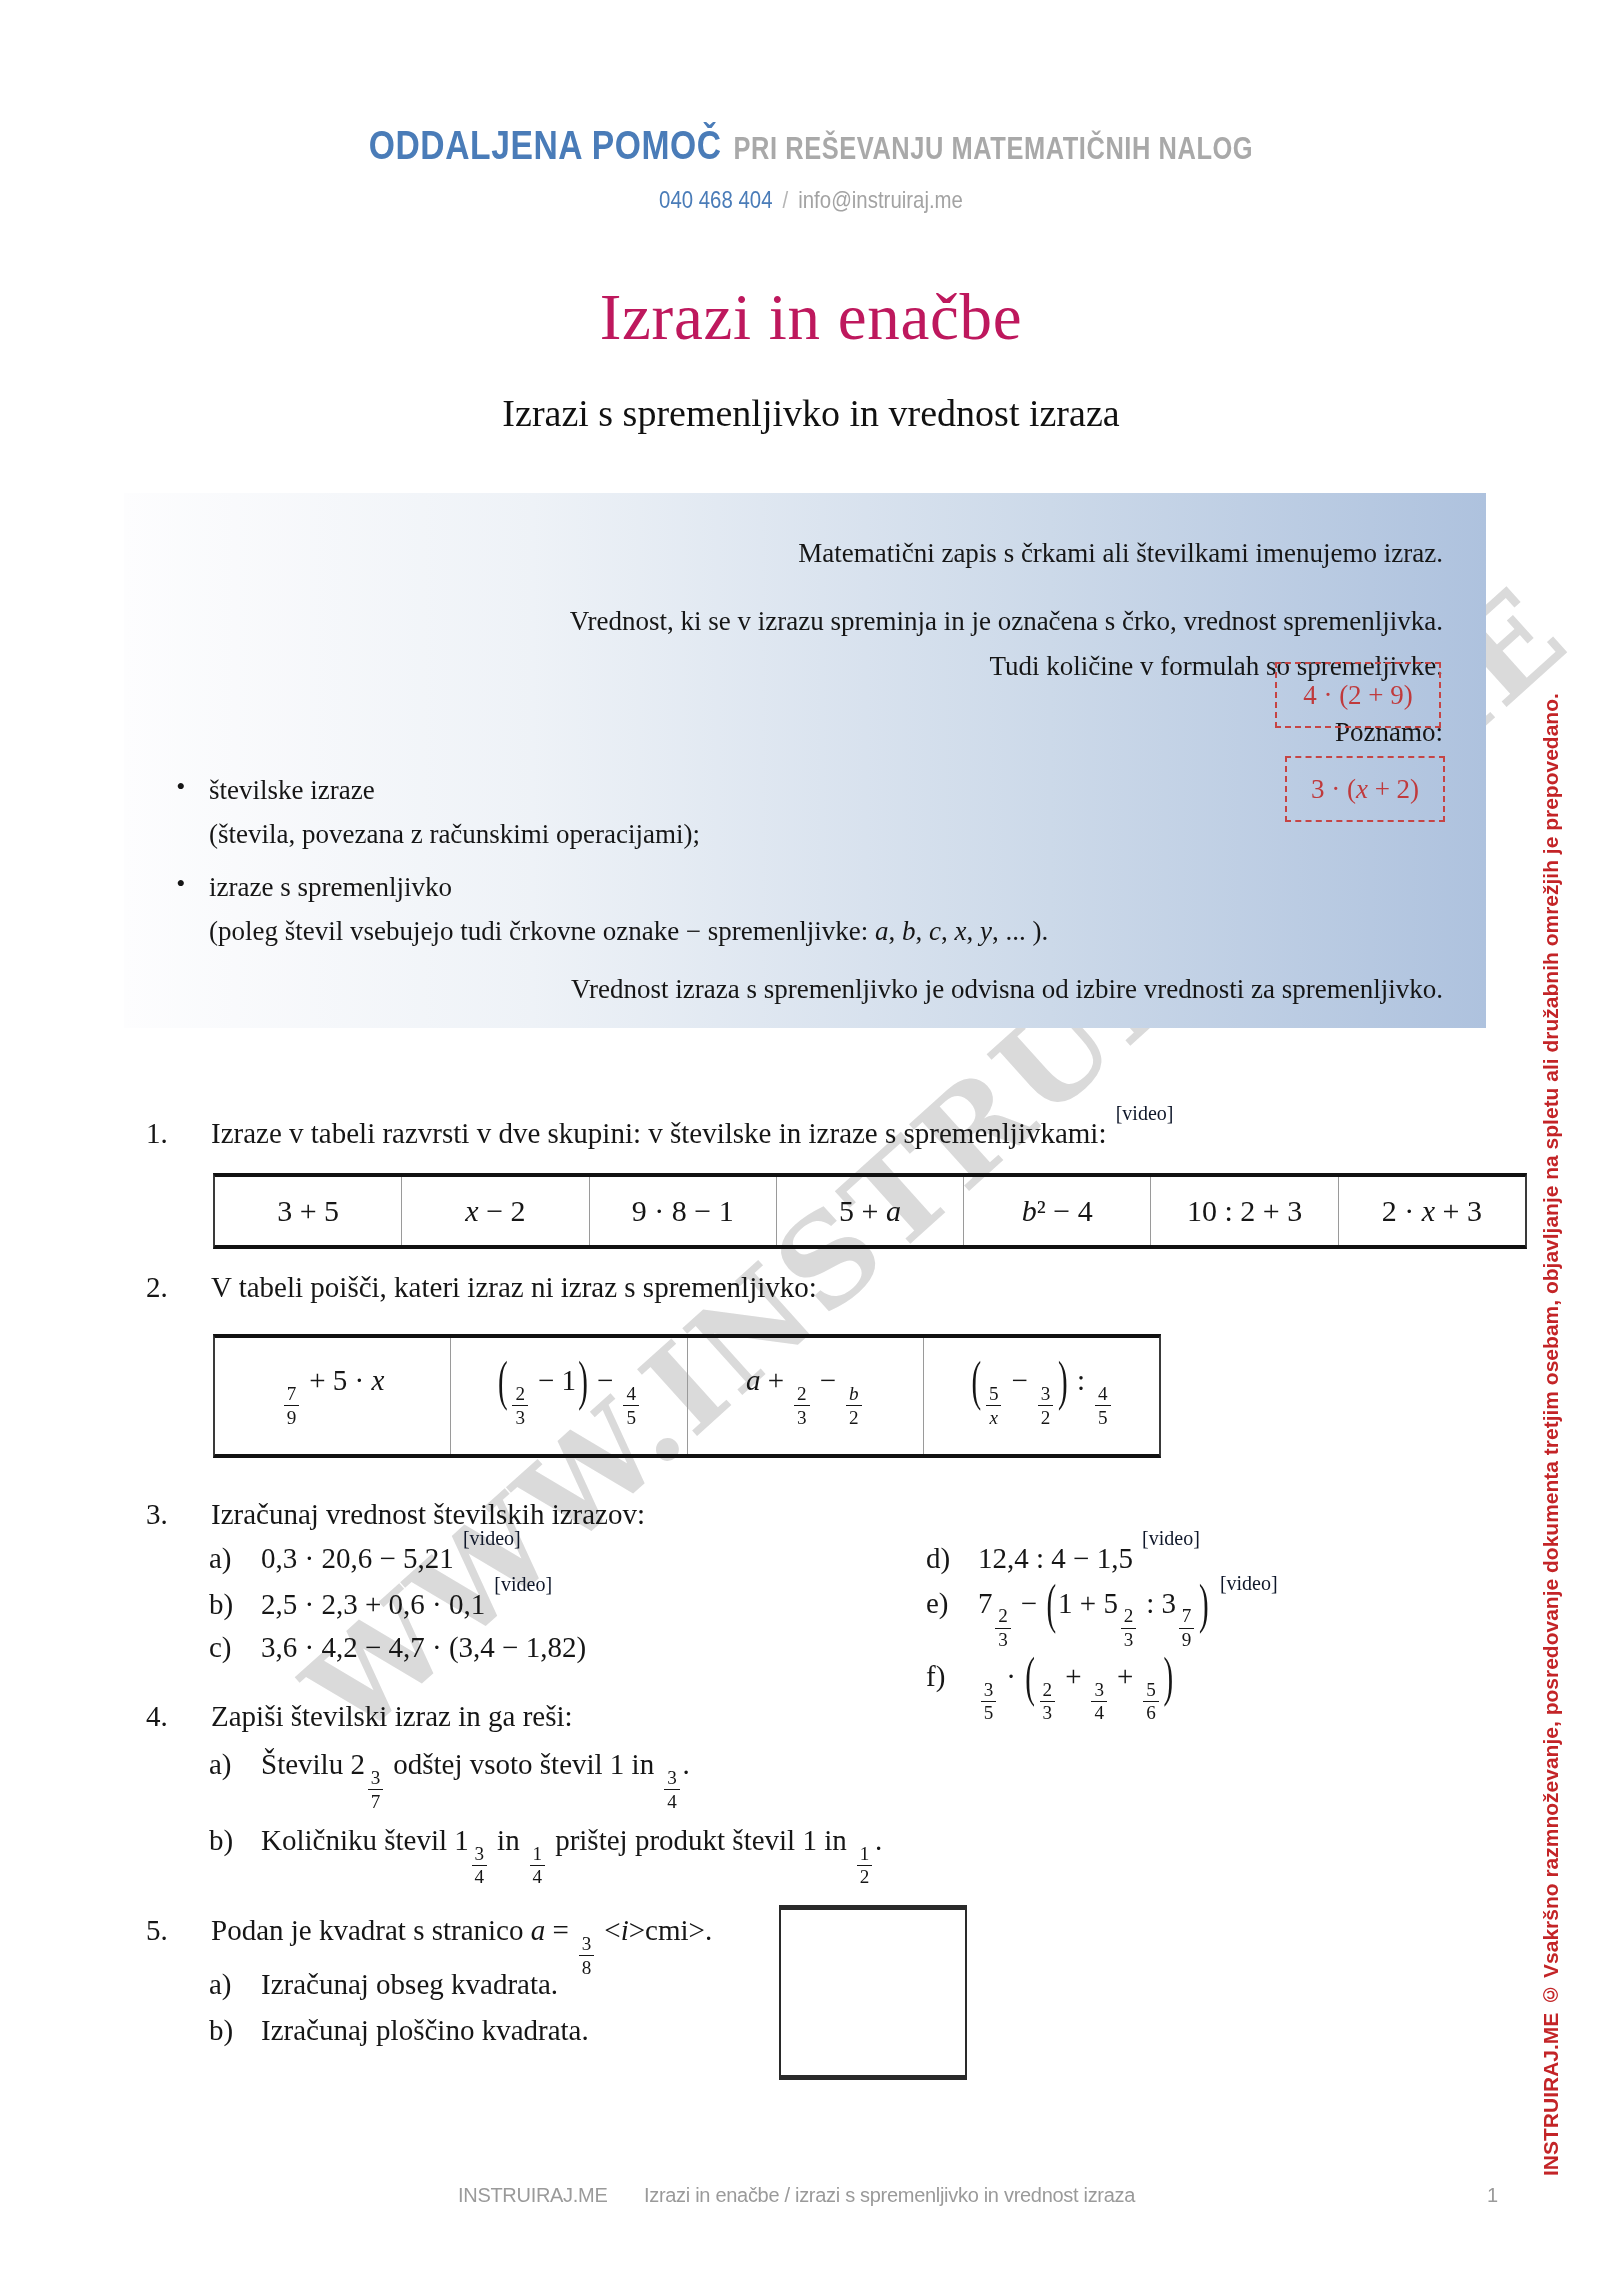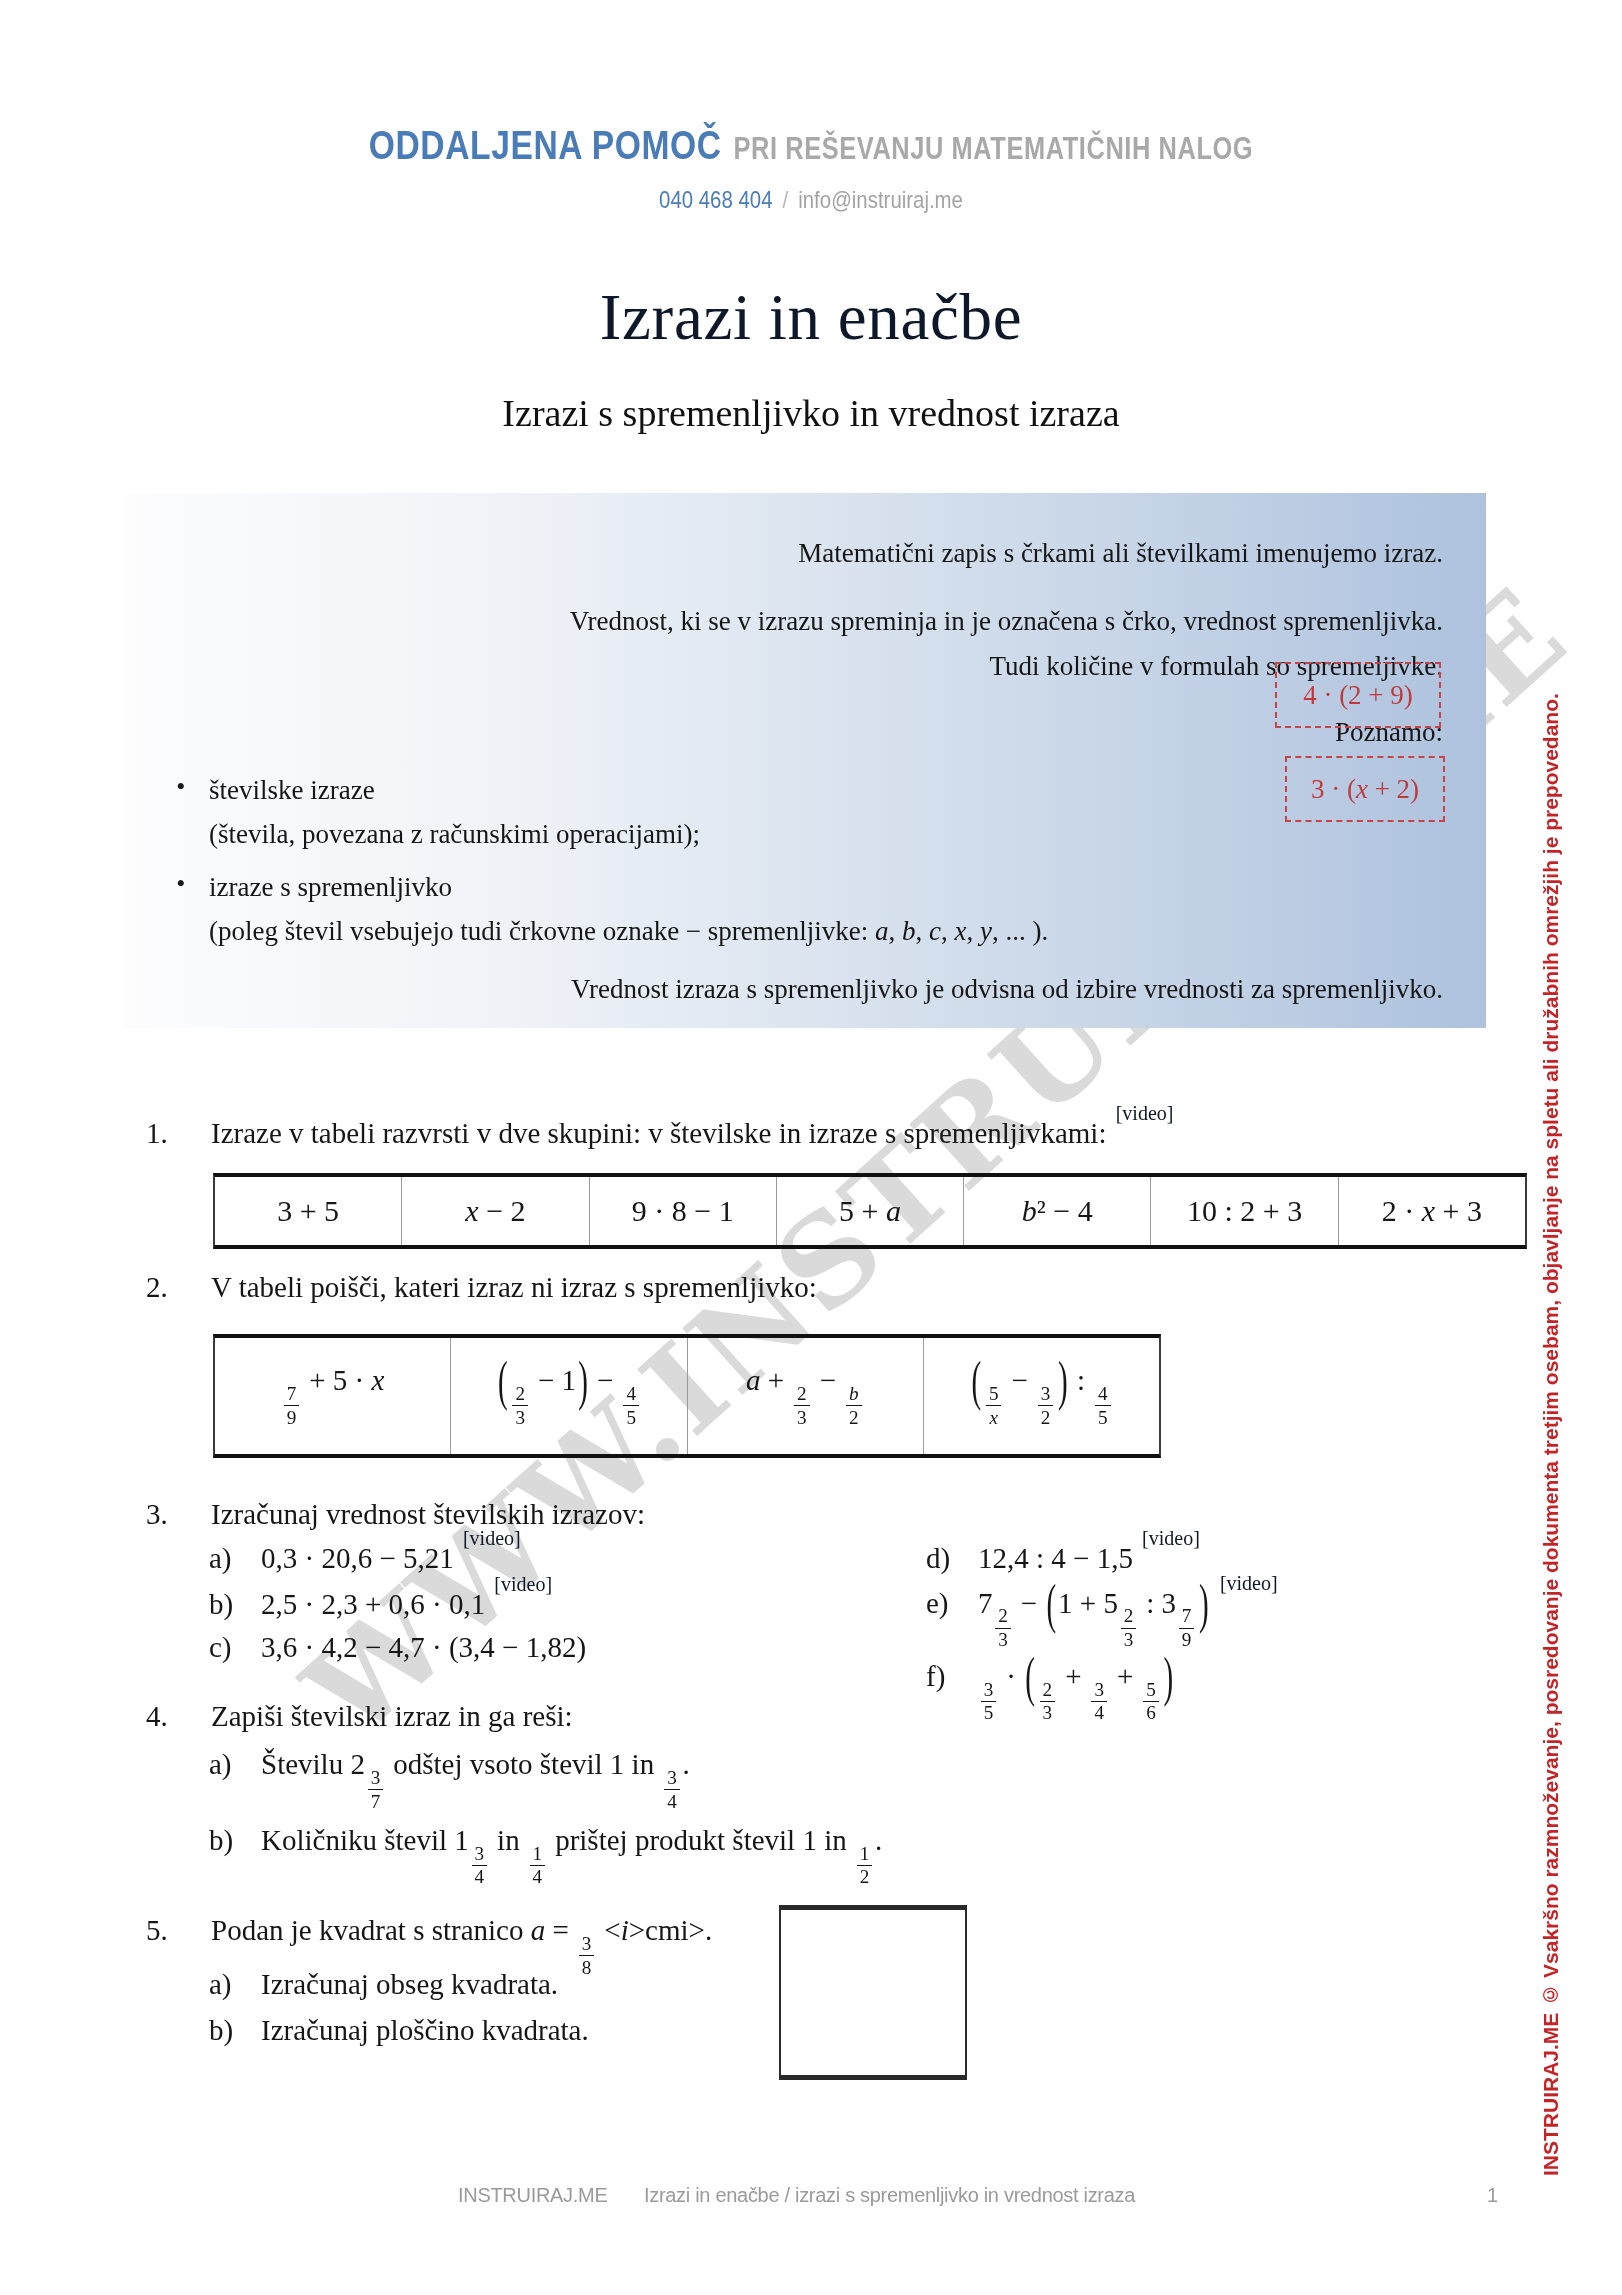--- a/index.html
+++ b/index.html
@@ -12,21 +12,21 @@
   .hdr1 .brand{font-size:41px;color:#4a7cb8;letter-spacing:0.7px;}
   .hdr1 .tagline{font-size:31px;color:#a9a9a9;letter-spacing:0.7px;margin-left:14.4px;}
   .hdr2{position:absolute;top:186px;left:0;width:100%;text-align:center;white-space:nowrap;
         font-family:"Liberation Sans",sans-serif;font-size:24px;transform:scaleX(0.85);color:#a9a9a9;}
   .hdr2 .phone{color:#4a7cb8;}
   .hdr2 .sep{color:#b5b5b5;margin:0 11.8px;font-weight:300;}
   .hdr2 .email{color:#a3a3a3;}
 
   
   .title{position:absolute;top:280px;left:0;width:100%;text-align:center;
-         font-size:65px;color:#0f172a;letter-spacing:0.7px;}
+         font-size:65px;color:#be185d;letter-spacing:0.7px;}
   .subtitle{position:absolute;top:391px;left:0;width:100%;text-align:center;
          font-size:38px;color:#111;}
 
   
   .watermark{position:absolute;left:157px;top:1197px;width:1322px;text-align:center;
          transform:rotate(-42deg);transform-origin:center;
          font-family:"DejaVu Serif",serif;font-weight:bold;font-size:123px;letter-spacing:3.9px;
          color:#bcbcbc;opacity:0.55;z-index:1;white-space:nowrap;}
 
   

